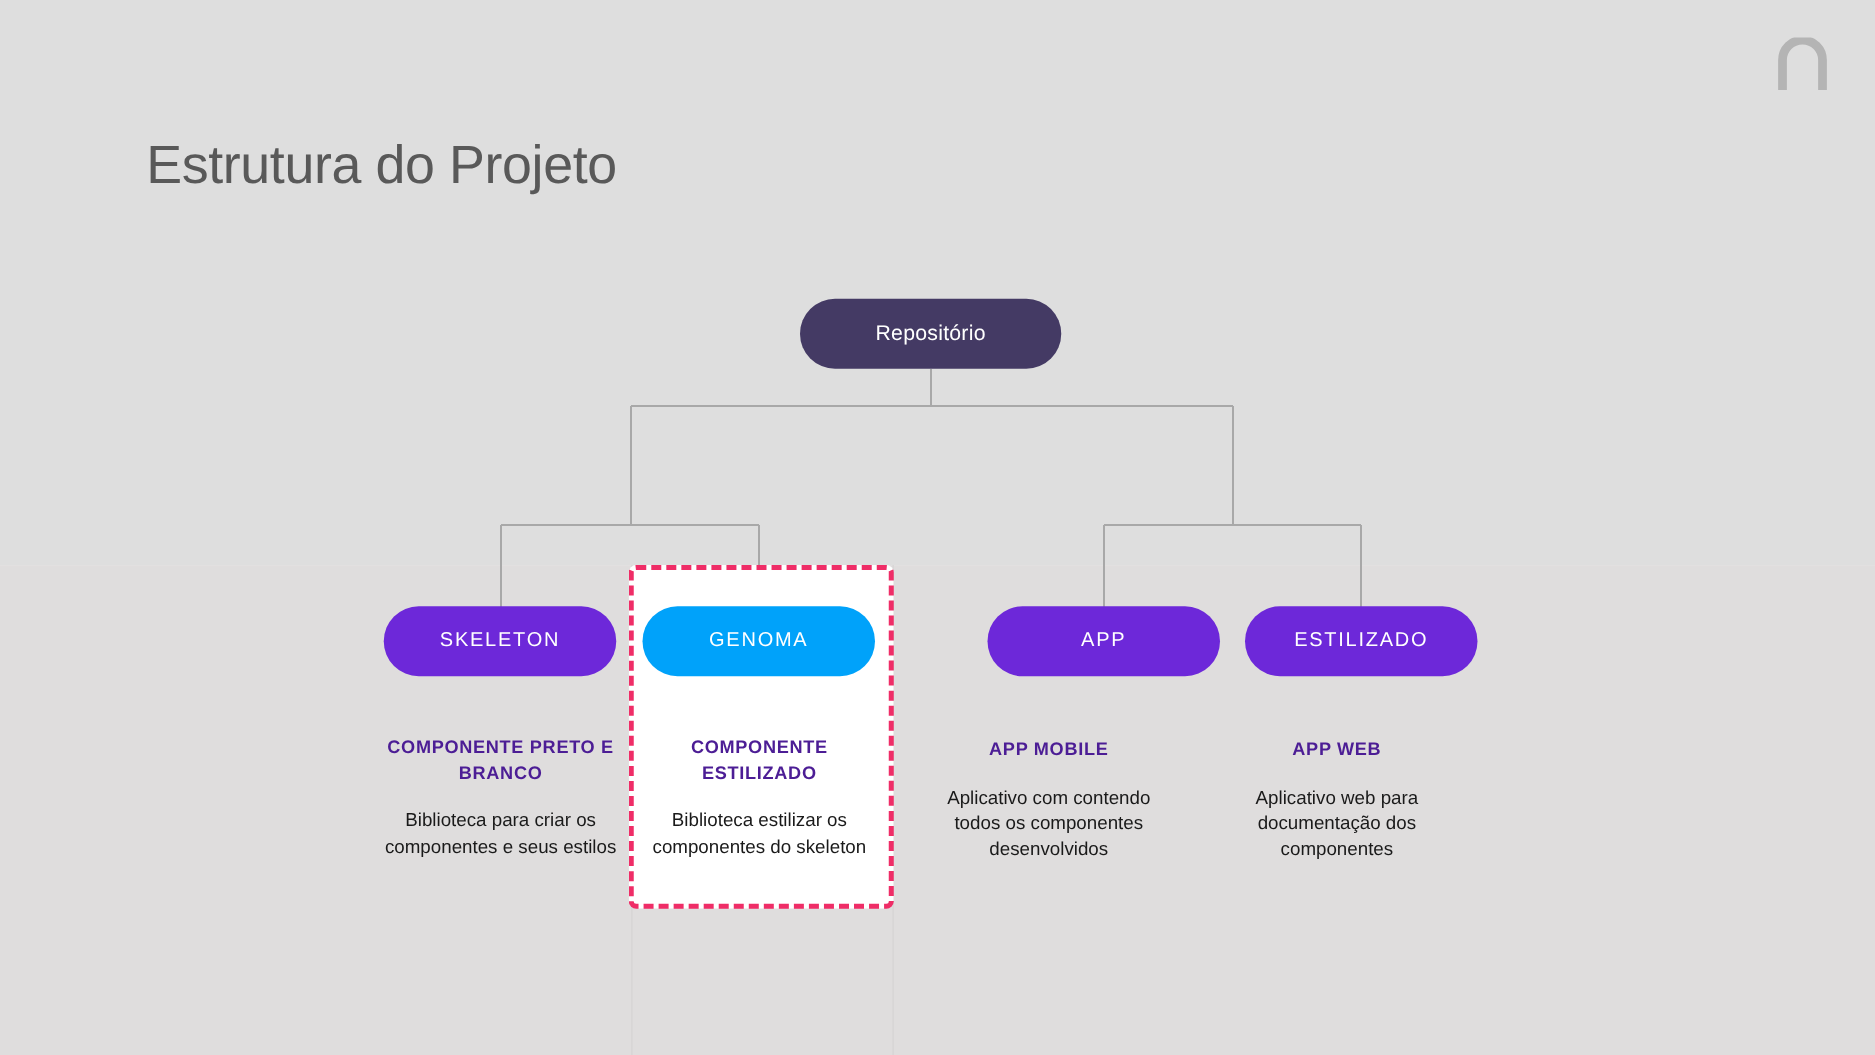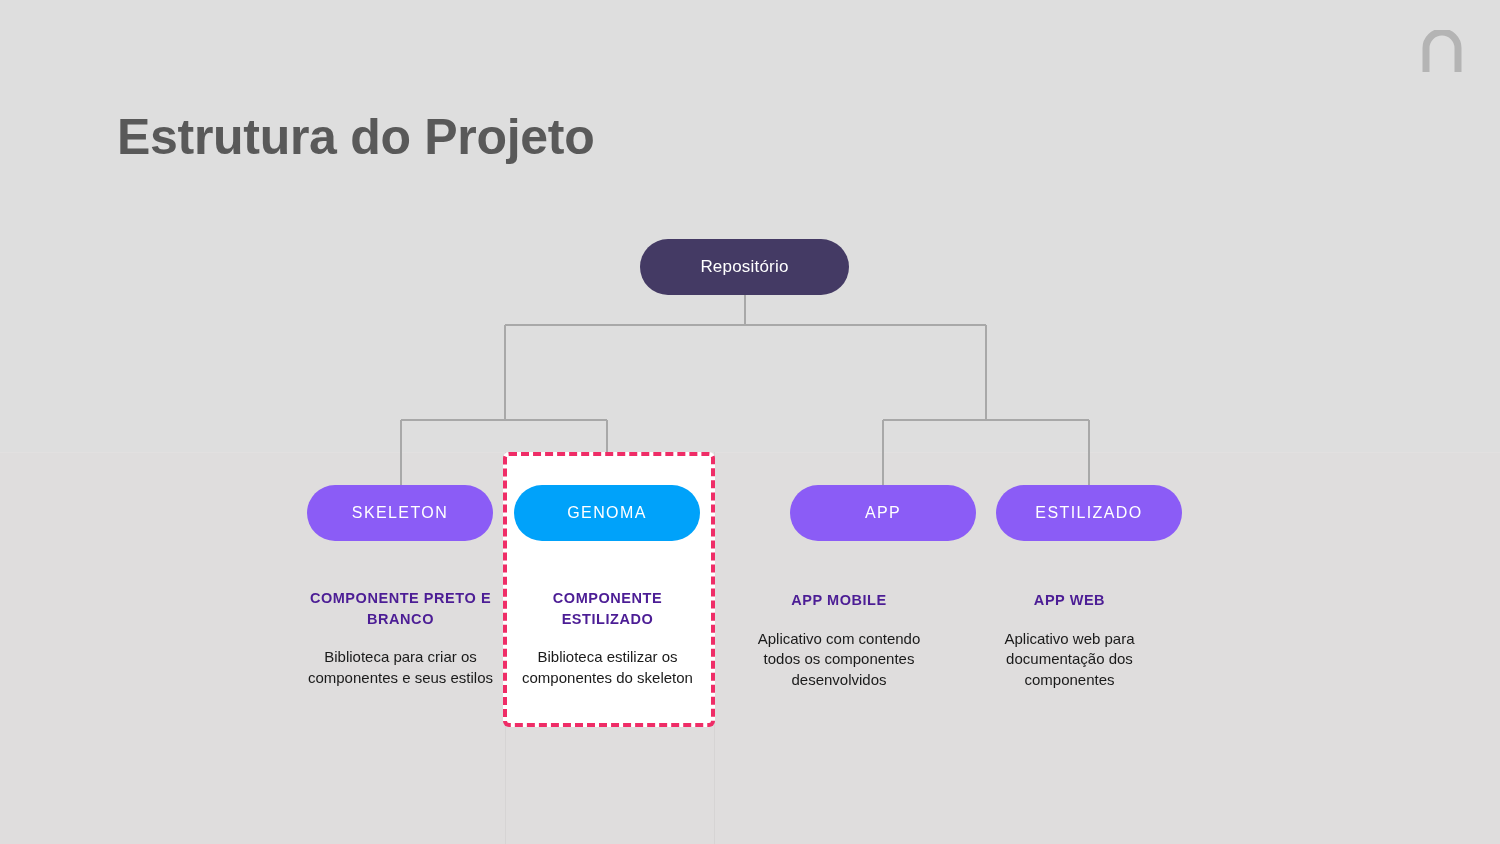--- a/index.html
+++ b/index.html
@@ -48,22 +48,22 @@
     right: 38px;
     width: 40px;
     height: 44px;
   }
 
   
   .slide-title {
     position: absolute;
     left: 117px;
     top: 108px;
-    font-size: 50px;
-    font-weight: bold;
+    font-size: 43px;
+    font-weight: normal;
     color: #595959;
     letter-spacing: -0.3px;
     white-space: nowrap;
   }
 
   
   .connectors {
     position: absolute;
     left: 0;
     top: 0;
@@ -100,21 +100,21 @@
     left: 640px;
     top: 239px;
     width: 209px;
     background: #443a64;
     font-size: 17px;
     letter-spacing: 0.2px;
   }
   .node-leaf {
     top: 485px;
     width: 186px;
-    background: #8b5cf6;
+    background: #6d28d9;
     font-size: 16px;
     letter-spacing: 1.4px;
   }
   .node-skeleton    { left: 307px; }
   .node-genoma      { left: 514px; background: #00a2fa; width: 186px; }
   .node-app         { left: 790px; }
   .node-widgetbook  { left: 996px; }
 
   
   .caption {

